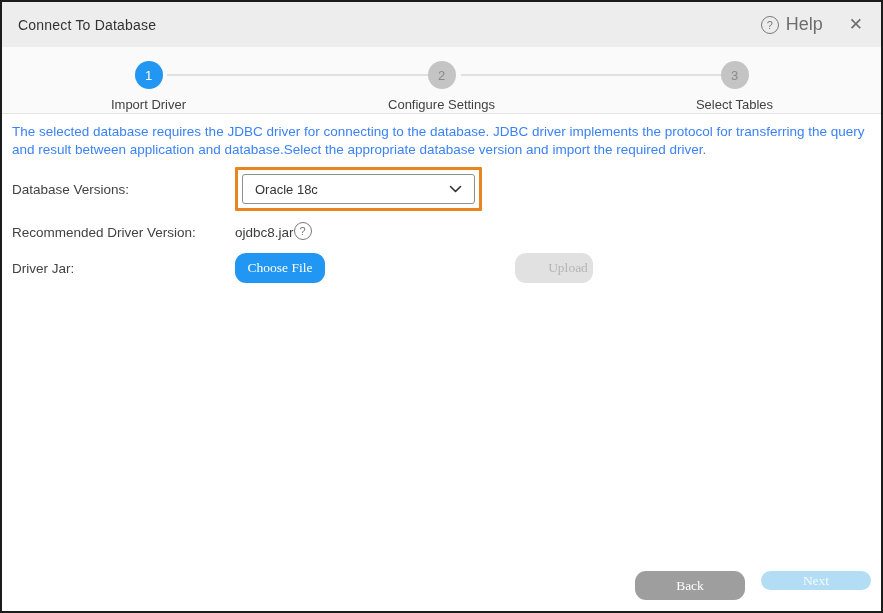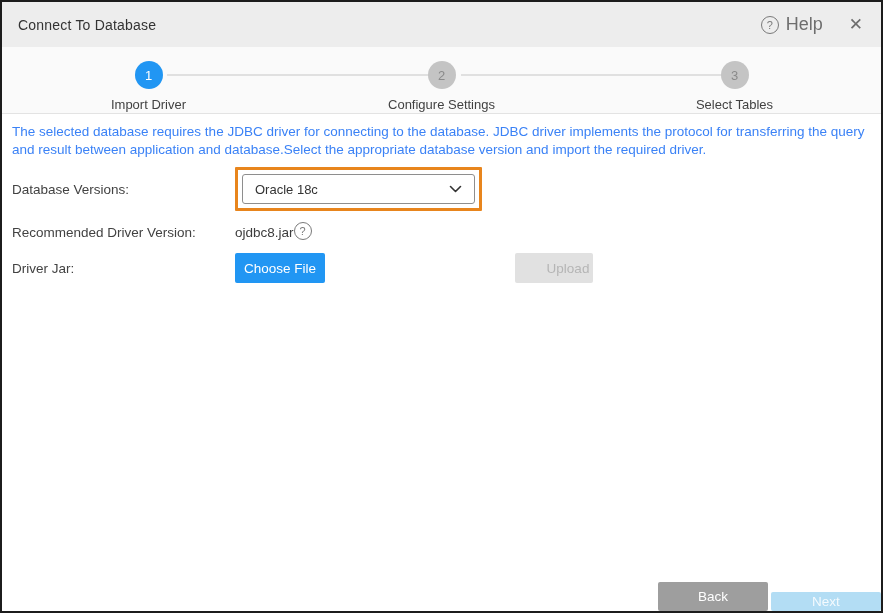--- a/index.html
+++ b/index.html
@@ -80,40 +80,40 @@
     padding:0 12px;
     font-size:13px;color:#333;
     cursor:pointer;
   }
   .select-box .sel-text{flex:1;}
   .chevron{display:flex;align-items:center;}
   .row-rec{margin-top:11px;align-items:flex-end;}
   .rec-value{font-size:13.5px;color:#3C3C3C;}
   .row-jar{margin-top:13px;}
   .btn{
-    border:none;border-radius:2px;
-    font-family:Liberation Sans, sans-serif;
+    border:none;border-radius:11px;
+    font-family:Liberation Serif, serif;
     font-size:13.5px;cursor:pointer;
   }
   .btn-choose{
     background:var(--accent-blue);color:#fff;
     width:90px;height:30px;
   }
   .btn-upload{
     background:#E1E1E1;color:#B5B5B5;
     width:78px;height:30px;
     margin-left:190px;
     cursor:default;
     padding-left:28px;
   }
   
   .footer{
     flex:0 0 40px;
-    display:flex;align-items:flex-end;justify-content:flex-end;
-    gap:3px;
+    display:flex;align-items:flex-start;justify-content:flex-end;
+    padding-right:10px;gap:16px;
   }
   .btn-back{
     background:var(--back-gray);color:#fff;
     width:110px;height:29px;
   }
   .btn-next{
     background:var(--next-disabled);color:rgba(255,255,255,0.85);
     width:110px;height:19px;
     cursor:default;
   }

